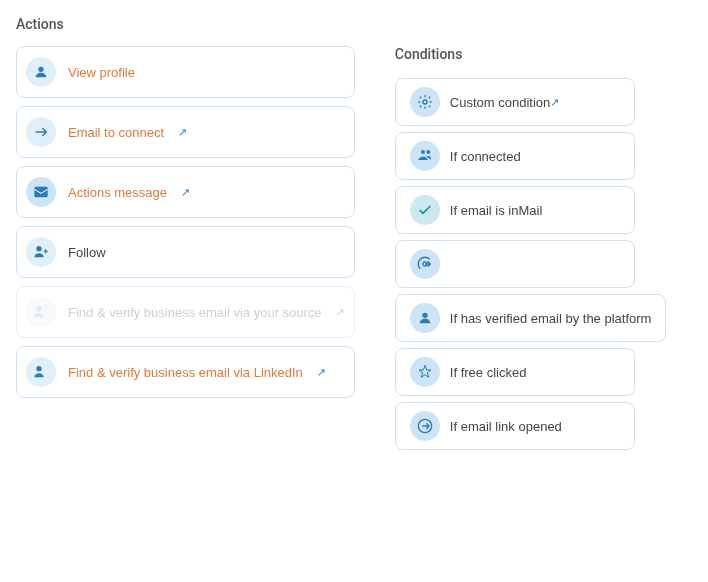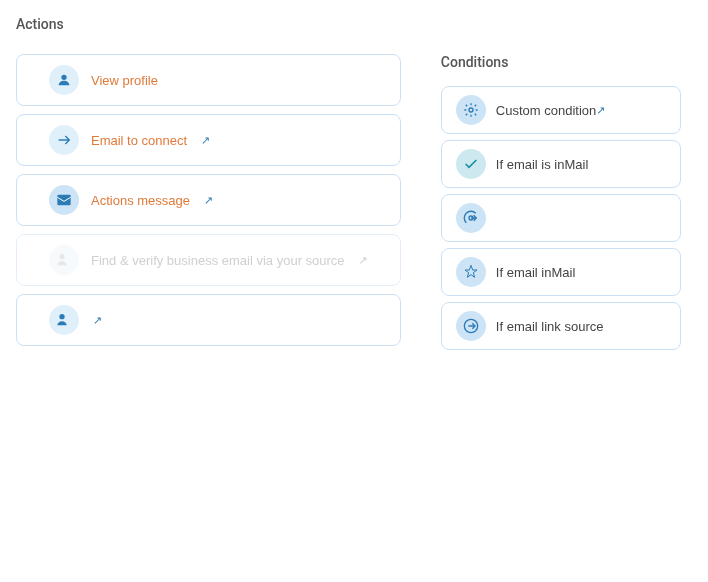--- a/index.html
+++ b/index.html
@@ -8,21 +8,21 @@
       background: #fff;
       width: 708px;
       min-height: 582px;
       padding: 16px;
       color: #333;
     }
 
     .page-title {
       font-size: 14px;
       color: #555;
-      margin-bottom: 22px;
+      margin-bottom: 14px;
       font-weight: 500;
     }
 
     .layout {
       display: flex;
       gap: 40px;
     }
 
     .left-column {
       display: flex;
@@ -42,21 +42,21 @@
       font-size: 14px;
       color: #555;
       margin-bottom: 10px;
       font-weight: 500;
     }
 
     .action-btn {
       display: flex;
       align-items: center;
       gap: 12px;
-      padding: 10px 32px;
+      padding: 10px 9px;
       border: 1.5px solid #cce0f5;
       border-radius: 8px;
       background: #fff;
       cursor: pointer;
       font-size: 13px;
       color: #333;
       min-width: 180px;
       transition: border-color 0.2s;
     }
 
@@ -177,94 +177,125 @@
         <div class="icon-circle dark">
           <svg width="16" height="16" viewBox="0 0 24 24" fill="#2c7bb6">
               <rect x="2" y="4" width="20" height="16" rx="2"></rect>
               <path d="M2 8l10 6 10-6" stroke="#fff" stroke-width="1.5" fill="none"></path>
             </svg>
         </div>
         <span class="label-text">Actions message</span>
         <span class="ext-icon">↗</span>
       </button>
 
+      <button class="action-btn">
+        <div class="icon-circle">
+          <svg width="16" height="16" viewBox="0 0 24 24" fill="#2c7bb6">
+              <circle cx="9" cy="7" r="4"></circle>
+              <path d="M2 20c0-3.3 3.1-6 7-6s7 2.7 7 6"></path>
+              <path d="M19 8v6M22 11h-6" stroke="#2c7bb6" stroke-width="2" fill="none"></path>
+            </svg>
+        </div>
+        <span class="label-normal">Follow</span>
+      </button>
 
 
       <button class="action-btn disabled">
         <div class="icon-circle" style="opacity:0.5">
           <svg width="16" height="16" viewBox="0 0 24 24" fill="#aaa">
               <circle cx="9" cy="7" r="4"></circle>
               <path d="M2 20c0-3.3 3.1-6 7-6s7 2.7 7 6"></path>
             </svg>
         </div>
         <span style="color:#aaa; font-size:13px">Find &amp; verify business email via your source</span>
         <span class="ext-icon" style="color:#aaa">↗</span>
       </button>
 
       <button class="action-btn">
         <div class="icon-circle">
           <svg width="16" height="16" viewBox="0 0 24 24" fill="#2c7bb6">
               <circle cx="9" cy="7" r="4"></circle>
               <path d="M2 20c0-3.3 3.1-6 7-6s7 2.7 7 6"></path>
             </svg>
         </div>
+        <span class="label-text">Find &amp; verify business email via LinkedIn</span>
         <span class="ext-icon">↗</span>
       </button>
     </div>
 
     <div class="right-column">
       <div class="section-title">Conditions</div>
 
       <button class="condition-btn">
         <div class="cond-icon">
           <svg width="16" height="16" viewBox="0 0 24 24" fill="none" stroke="#2c7bb6" stroke-width="2">
               <circle cx="12" cy="12" r="3"></circle>
               <path d="M12 2v3M12 19v3M4.22 4.22l2.12 2.12M17.66 17.66l2.12 2.12M2 12h3M19 12h3M4.22 19.78l2.12-2.12M17.66 6.34l2.12-2.12"></path>
             </svg>
         </div>
         <div class="cond-label">
           <span>Custom condition</span>
           <span class="ext-link">↗</span>
         </div>
       </button>
 
+      <button class="condition-btn">
+        <div class="cond-icon">
+          <svg width="16" height="16" viewBox="0 0 24 24" fill="#2c7bb6">
+              <circle cx="9" cy="6" r="3"></circle>
+              <circle cx="17" cy="6" r="3"></circle>
+              <path d="M2 18c0-2.8 3.1-5 7-5s7 2.2 7 5"></path>
+              <path d="M14 13c1.5-1 3.5-1.5 5-0.5s2 3 2 5"></path>
+            </svg>
+        </div>
+        <span>If connected</span>
+      </button>
 
       <button class="condition-btn">
         <div class="cond-icon teal">
           <svg width="16" height="16" viewBox="0 0 24 24" fill="none" stroke="#1a8fa0" stroke-width="2.5">
               <polyline points="20 6 9 17 4 12"></polyline>
             </svg>
         </div>
         <span>If email is inMail</span>
       </button>
 
       <button class="condition-btn">
         <div class="cond-icon">
           <svg width="16" height="16" viewBox="0 0 24 24" fill="none" stroke="#2c7bb6" stroke-width="2">
               <circle cx="12" cy="12" r="3"></circle>
               <path d="M19.07 4.93A10 10 0 1 0 4.93 19.07"></path>
               <path d="M20 12h-8M16 8l4 4-4 4"></path>
             </svg>
         </div>
       </button>
 
+      <button class="condition-btn">
+        <div class="cond-icon">
+          <svg width="16" height="16" viewBox="0 0 24 24" fill="#2c7bb6">
+              <circle cx="12" cy="8" r="4"></circle>
+              <path d="M4 20c0-4 3.6-7 8-7s8 3 8 7"></path>
+            </svg>
+        </div>
+        <span>If has verified email by the platform</span>
+      </button>
 
       <button class="condition-btn">
         <div class="cond-icon">
           <svg width="16" height="16" viewBox="0 0 24 24" fill="none" stroke="#2c7bb6" stroke-width="1.5">
               <path d="M12 2l2.5 7H21l-5.5 4 2 7L12 16l-5.5 4 2-7L3 9h6.5z"></path>
             </svg>
         </div>
-        <span>If email inMail</span>
+        <span>If free clicked</span>
       </button>
 
       <button class="condition-btn">
         <div class="cond-icon">
           <svg width="16" height="16" viewBox="0 0 24 24" fill="none" stroke="#2c7bb6" stroke-width="2">
               <circle cx="12" cy="12" r="10"></circle>
               <path d="M8 12h8M14 8l4 4-4 4"></path>
             </svg>
         </div>
-        <span>If email link source</span>
+        <span>If email link opened</span>
       </button>
     </div>
   </div>
 </div>
 
 </body></html>

